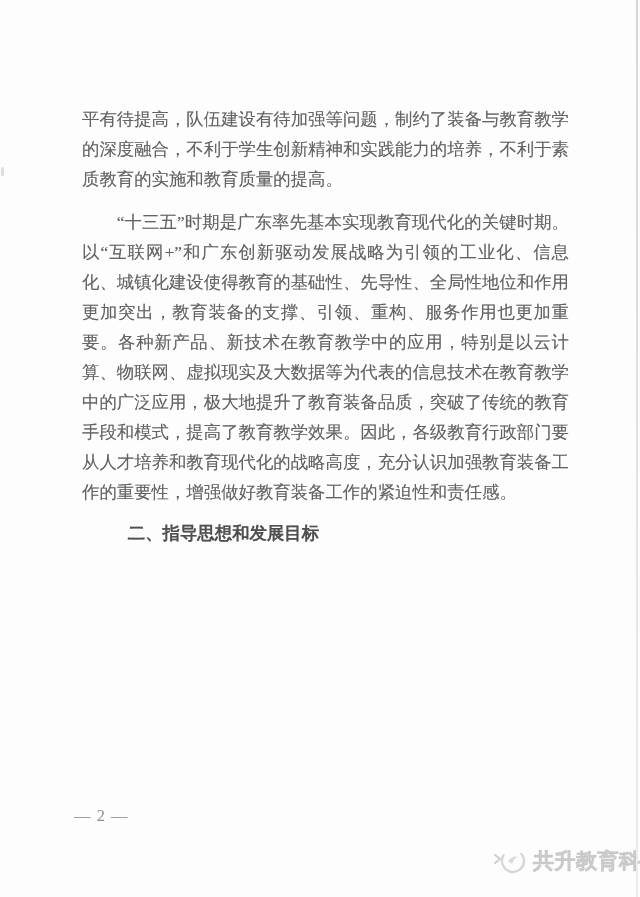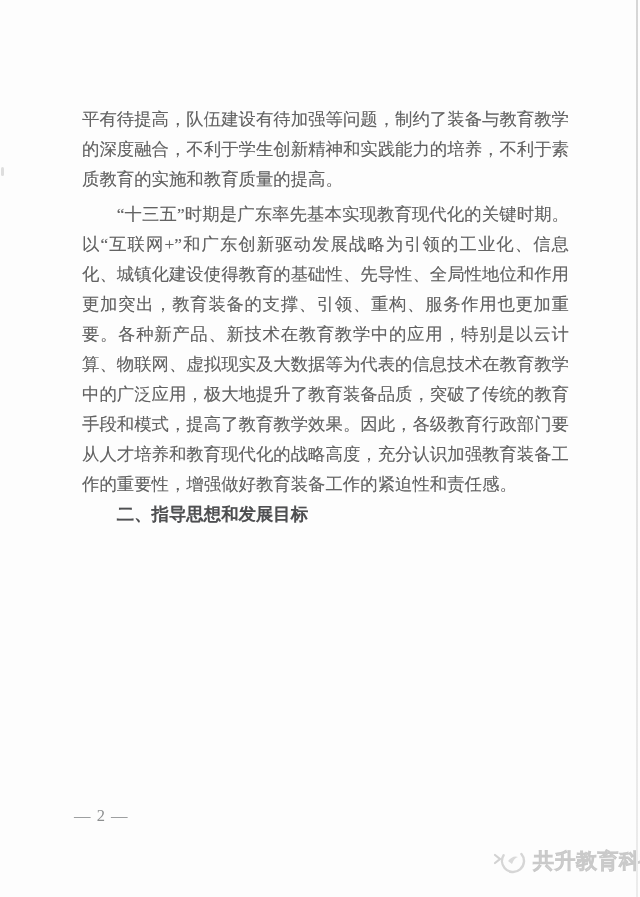--- a/index.html
+++ b/index.html
@@ -21,23 +21,23 @@
     position:absolute;
     left:82px;top:104px;width:487px;
     font-size:17.4px;
     line-height:30px;
     color:var(--body-color);
     text-align:justify;
     text-shadow:0 0 0.5px rgba(110,110,110,0.45);
   }
   .para{margin:0;}
   .indent{text-indent:2em;}
-  .gap-top{margin-top:5px;}
+  .gap-top{margin-top:13px;}
   .heading{
-    margin:0;
+    margin:11px;
     text-indent:2em;
     font-family:"Liberation Sans","DejaVu Sans",sans-serif;
     font-weight:bold;
     color:var(--heading-color);
   }
   .lead-label{
     font-family:"Liberation Sans","DejaVu Sans",sans-serif;
     font-weight:bold;
     color:var(--heading-color);
   }

